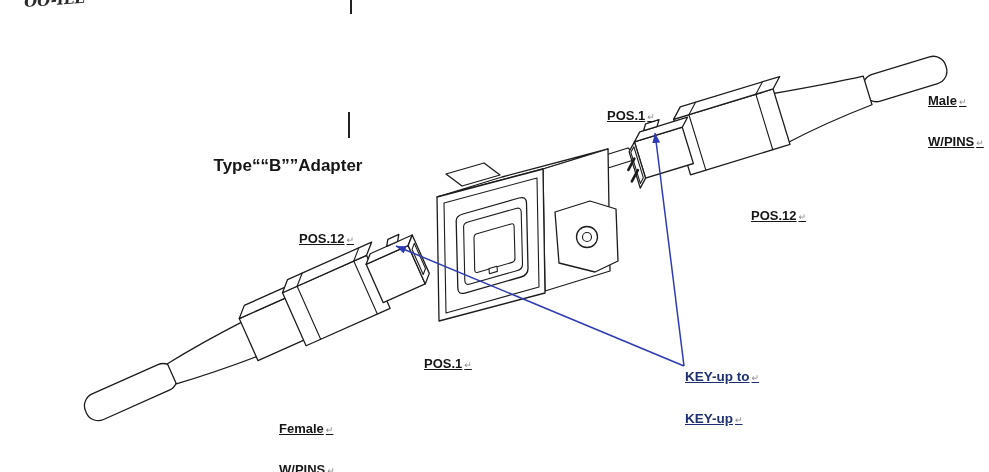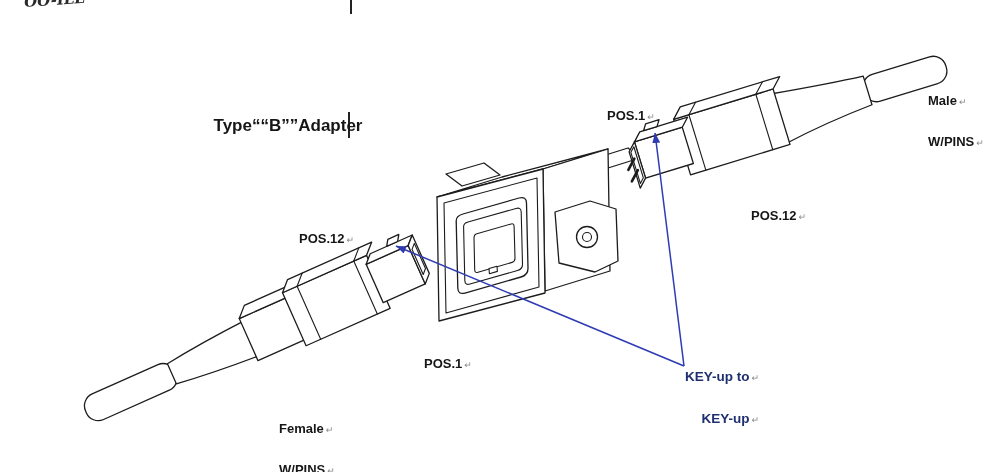--- a/index.html
+++ b/index.html
@@ -11,25 +11,25 @@
     background:var(--background);
     font-family:"Liberation Sans",sans-serif;
     border-right:1px solid #d9d9d9;
   }
   .canvas svg{position:absolute;left:0;top:0;}
   .ink{fill:#ffffff;stroke:var(--line);stroke-width:1.3;stroke-linejoin:round;stroke-linecap:round;}
   .ink line{fill:none;}
   .thin{stroke-width:1.1;}
   .arrowgrp line{stroke:var(--arrow);stroke-width:1.5;fill:none;}
   #arr path{fill:var(--arrow);stroke:none;}
-  .lbl{position:absolute;font:600 13px/1.25 "Liberation Sans",sans-serif;color:var(--label);white-space:nowrap;}
+  .lbl{position:absolute;font:600 13px/1.25 "Liberation Sans",sans-serif;color:var(--label);white-space:nowrap;text-decoration:underline;}
   .lbl.bold{font-weight:700;}
-  .lbl.keyup{color:var(--key-text);font-weight:700;font-size:13.5px;text-align:right;}
+  .lbl.keyup{color:var(--key-text);font-weight:700;font-size:13.5px;}
   .lbl .line2{margin-top:25px;}
-  .title{position:absolute;font:700 17px/24px "Liberation Sans",sans-serif;color:var(--label);text-align:center;}
+  .title{position:absolute;font:700 17px/24px "Liberation Sans",sans-serif;color:var(--label);text-align:center;margin-top:40px;}
   .ret{font-size:9px;font-weight:400;color:#8a8a8a;margin-left:2px;}
   .hand{position:absolute;left:24px;top:-9px;font:italic 600 15px "DejaVu Serif",serif;color:#2a2a2a;transform:rotate(-4deg);white-space:nowrap;}
   .tick{position:absolute;background:#222;}
 </style>
 </head>
 <body>
 
 <div class="canvas">
 
   <svg width="989" height="472" viewBox="0 0 989 472">

